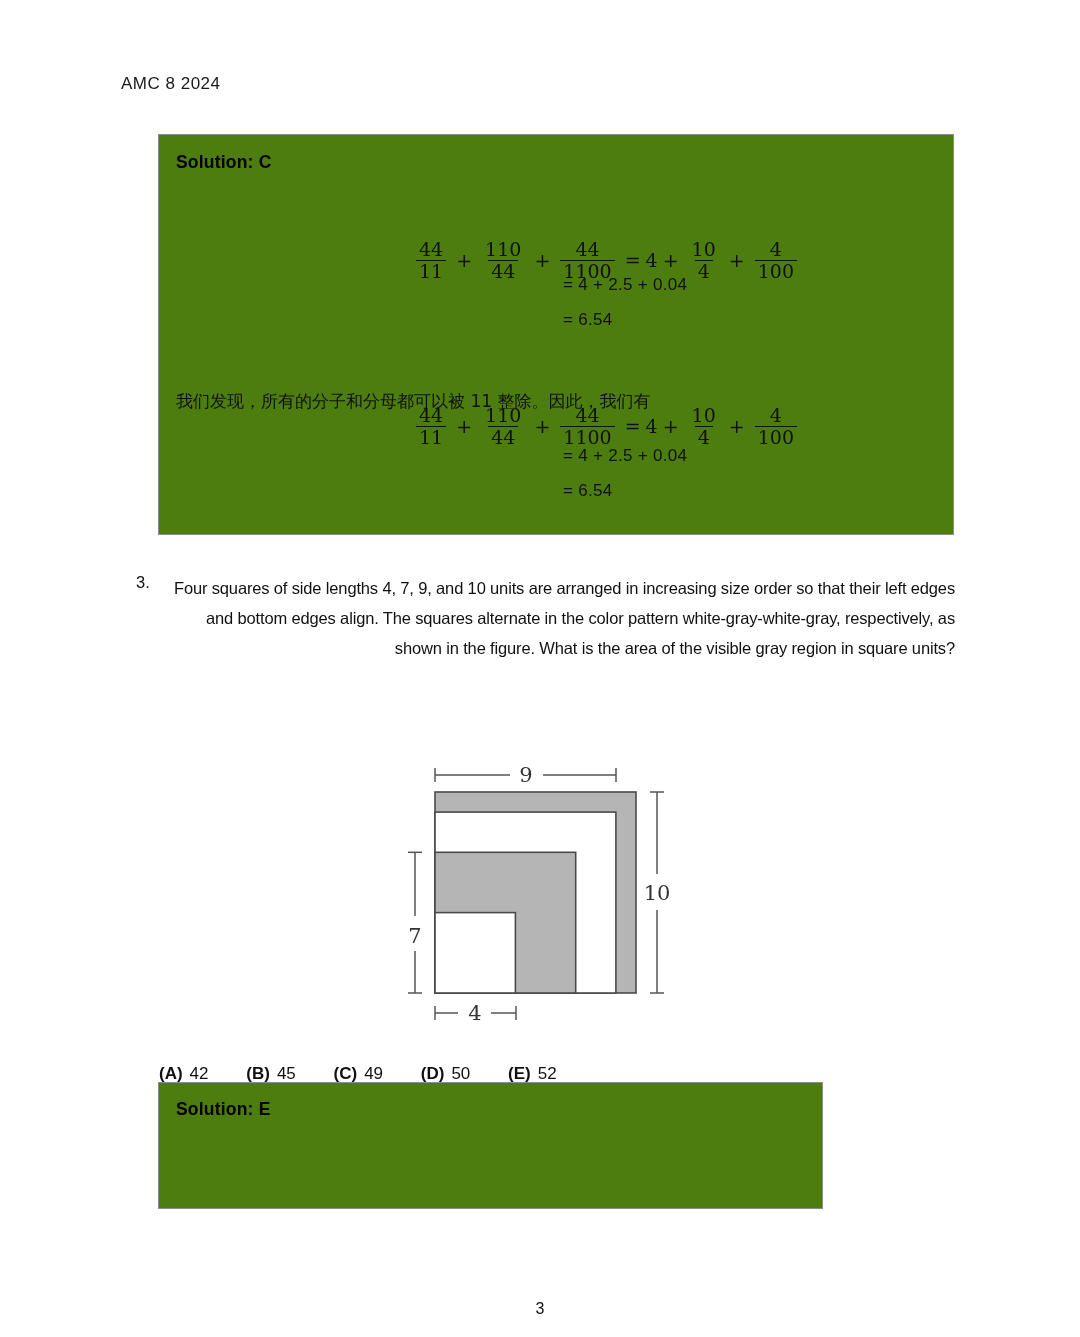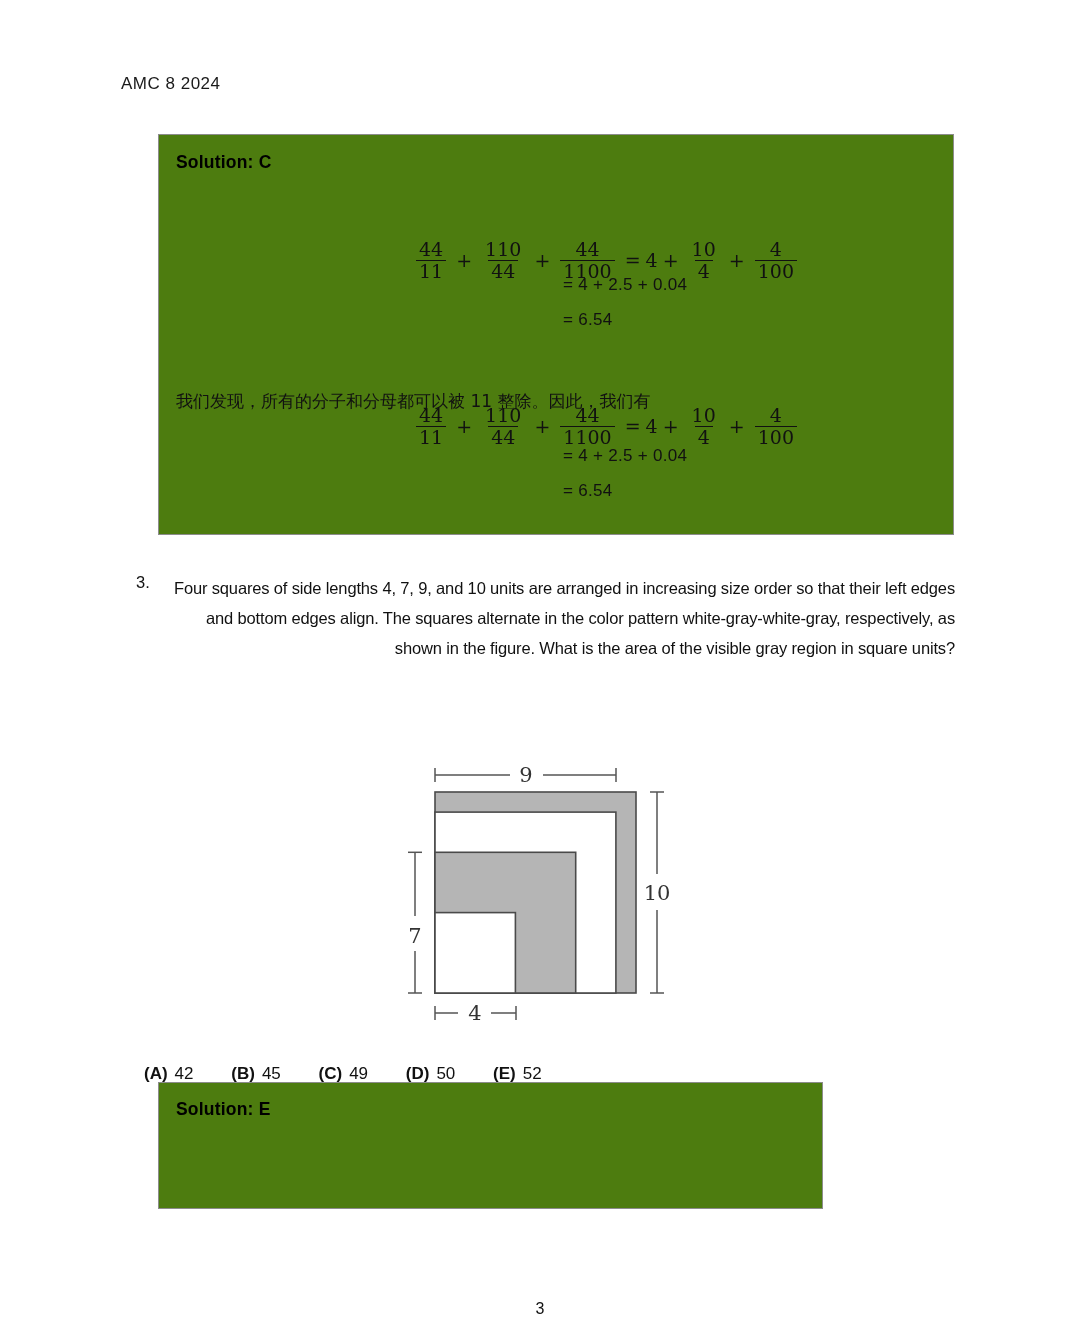--- a/index.html
+++ b/index.html
@@ -130,21 +130,21 @@
     left: 395px;
     top: 758px;
     width: 290px;
     height: 280px;
   }
   .figure svg { display: block; }
 
   
   .choices {
     position: absolute;
-    left: 144px;
+    left: 159px;
     top: 1064px;
     font-size: 17px;
     color: #111;
   }
   .choice { display: inline-block; }
   .choice .lbl { font-weight: bold; }
   .choice .val { margin-left: 7px; }
   .c-gap-1 { margin-left: 33px; }
 
   

